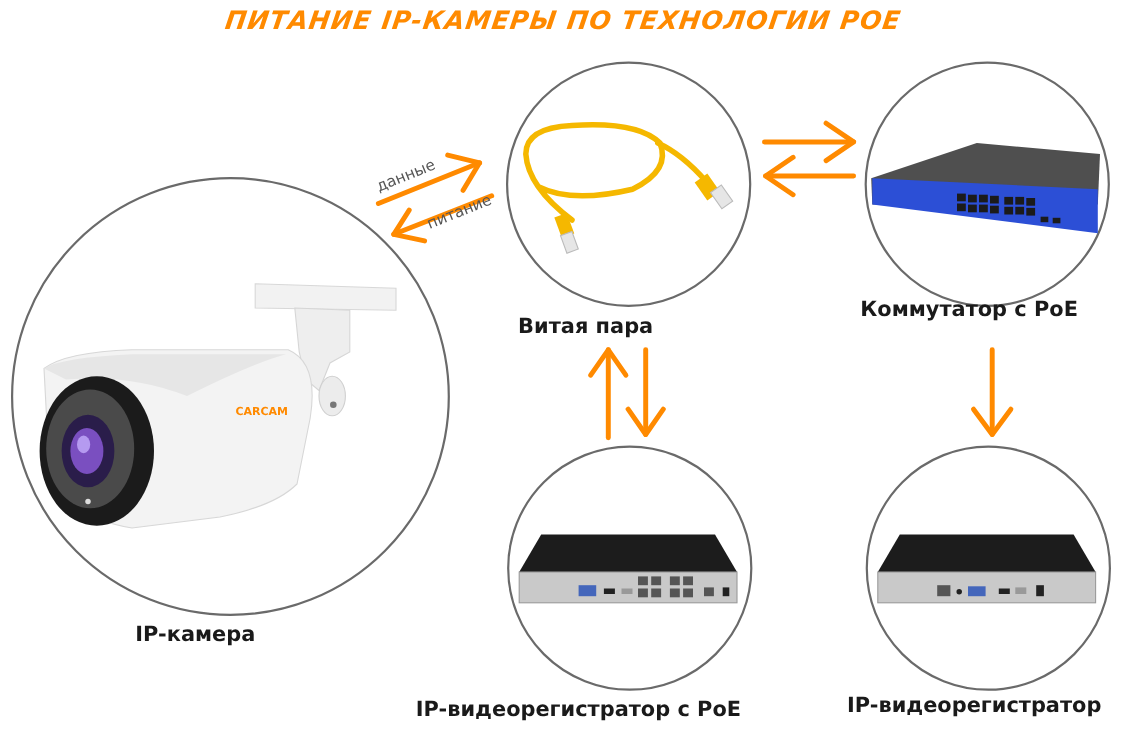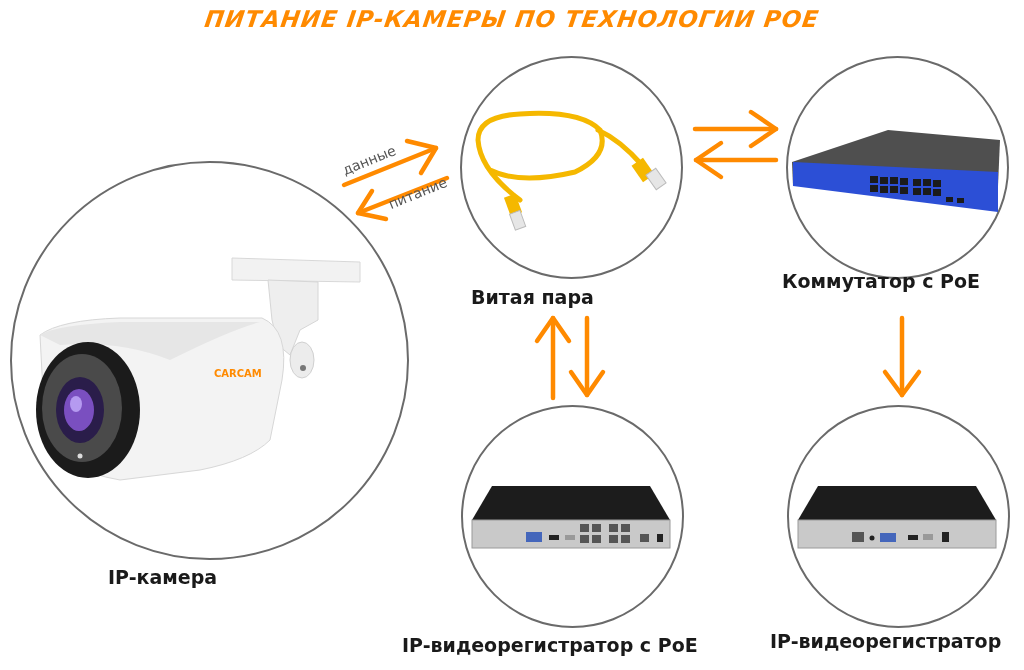--- a/index.html
+++ b/index.html
@@ -151,17 +151,17 @@
     <g>
       <line x1="902" y1="318" x2="902" y2="395"></line>
       <polyline points="885,372 902,395 919,372"></polyline>
     </g>
   </g>
 </svg>
 
 <div class="arrow-text" style="left:346px; top:162px; transform: rotate(-22deg);">данные</div>
 <div class="arrow-text" style="left:392px; top:196px; transform: rotate(-22deg);">питание</div>
 
-<div class="label" style="left:108px; width:200px; top:566px;">IP-камера</div>
+<div class="label" style="left:123px; width:200px; top:566px;">IP-камера</div>
 <div class="label" style="left:471px; width:200px; top:286px;">Витая пара</div>
 <div class="label" style="left:782px; width:240px; top:270px;">Коммутатор с PoE</div>
-<div class="label" style="left:402px; width:340px; top:634px;">IP-видеорегистратор с PoE</div>
+<div class="label" style="left:378px; width:340px; top:634px;">IP-видеорегистратор с PoE</div>
 <div class="label" style="left:770px; width:260px; top:630px;">IP-видеорегистратор</div>
 
 </body></html>

